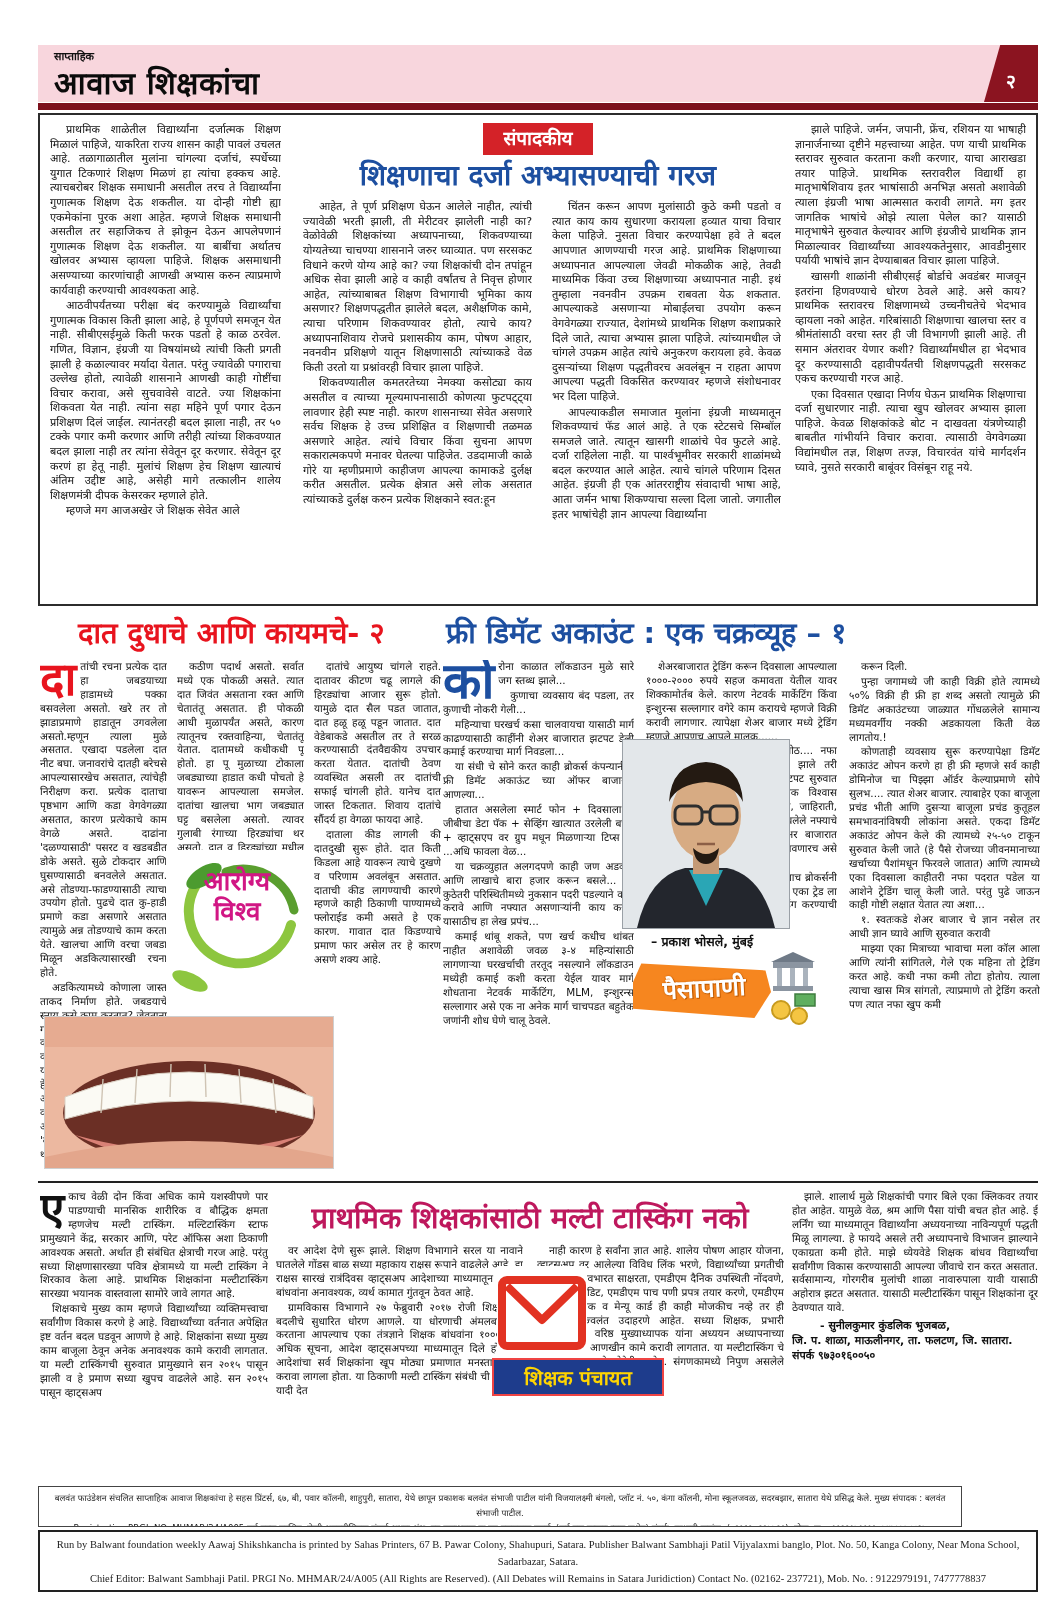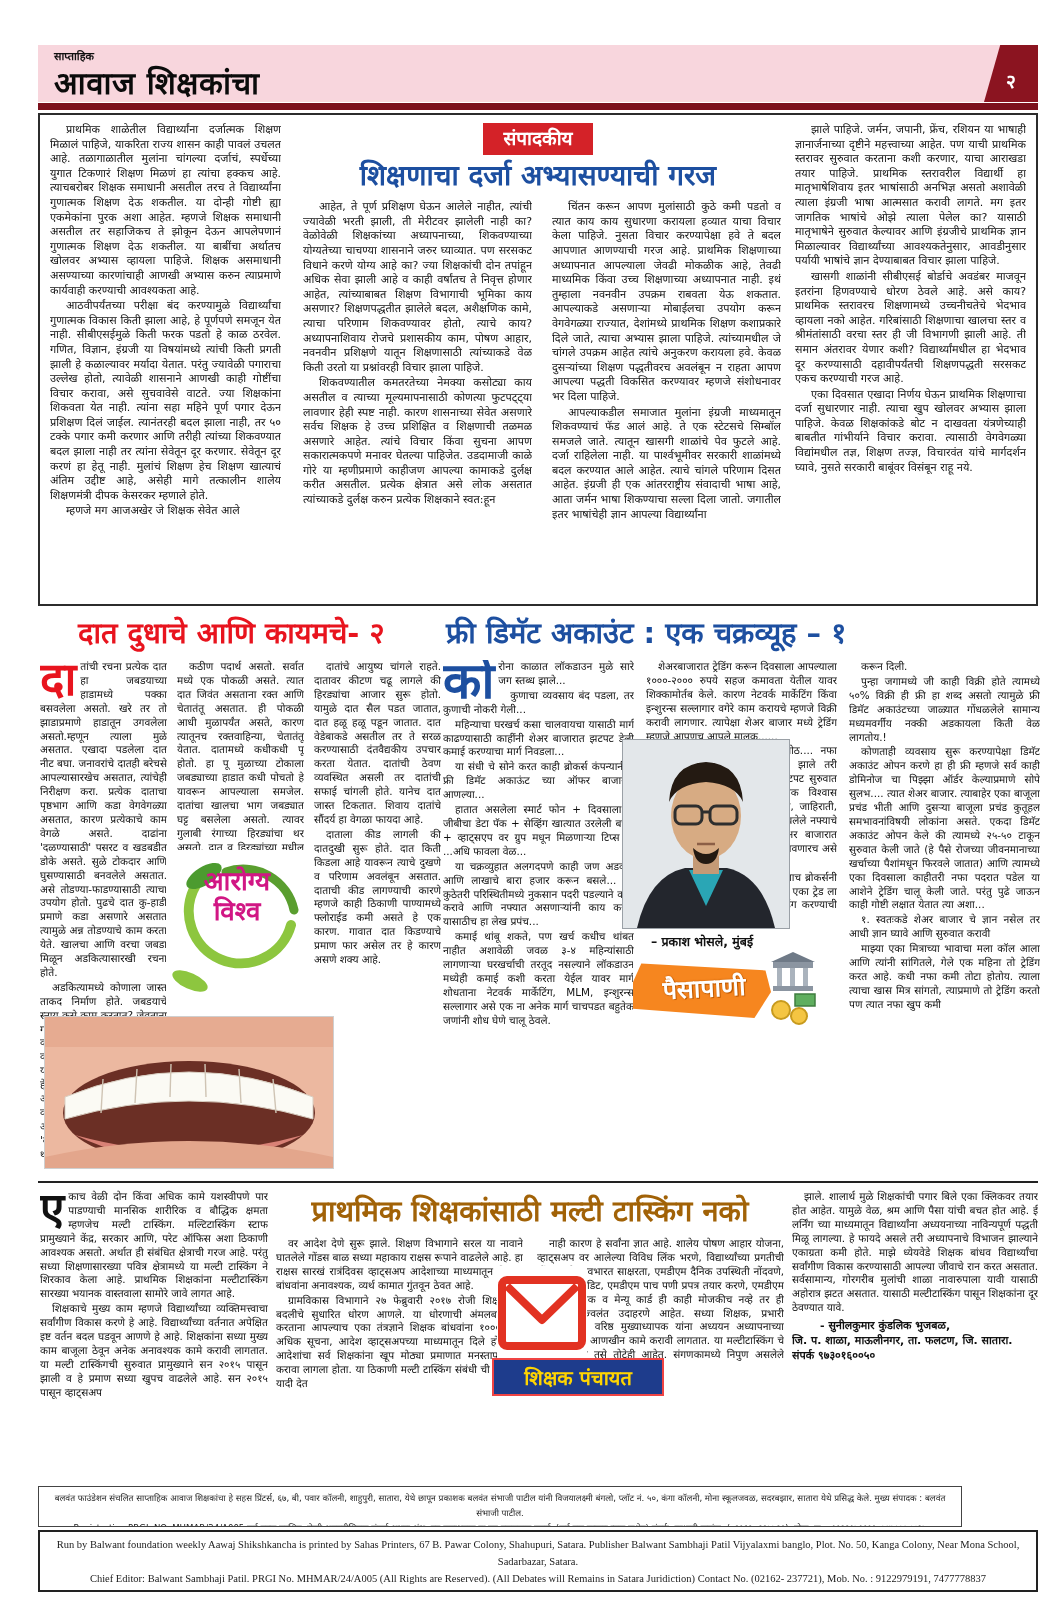--- a/index.html
+++ b/index.html
@@ -63,21 +63,21 @@
                  clip-path:polygon(0 38%, 6% 6%, 96% 18%, 100% 55%, 88% 100%, 0 84%); }
   .paisa-text { position:absolute; left:6px; top:18px; width:130px; text-align:center; transform:rotate(-3deg);
                 color:#ffffff; font-weight:bold; font-size:25px; text-shadow:0 0 2px #c05b00, 1px 1px 0 #c05b00; }
 
   
   .divider { position:absolute; left:38px; top:1181px; width:1000px; border-top:2px solid #222; }
 
   
   .mt-colA { position:absolute; left:40px; top:1190px; width:228px; height:290px; overflow:hidden; }
   .mt-mid  { position:absolute; left:276px; top:1190px; width:508px; height:290px; overflow:hidden; }
-  .mt-headline { text-align:center; font-size:29px; font-weight:bold; color:#a16207; white-space:nowrap; margin:0 0 8px; }
+  .mt-headline { text-align:center; font-size:29px; font-weight:bold; color:#be185d; white-space:nowrap; margin:7px 0 8px; }
   .mt-midcols { display:flex; gap:14px; height:234px; overflow:hidden; }
   .mt-midcol { width:247px; overflow:hidden; }
   .mt-colD { position:absolute; left:792px; top:1190px; width:246px; height:290px; overflow:hidden; }
   .mt p { font-size:10.4px; line-height:13.9px; text-align:justify; text-indent:12px; margin-bottom:1px; }
   .mt p.noindent { text-indent:0; }
   .signature { font-size:11px; font-weight:bold; text-align:left; margin-top:3px; line-height:15px; }
   .signature .s1 { text-indent:28px; display:block; }
 
   
   .envelope { position:absolute; left:497px; top:1266px; width:90px; height:96px; background:#fff; }

